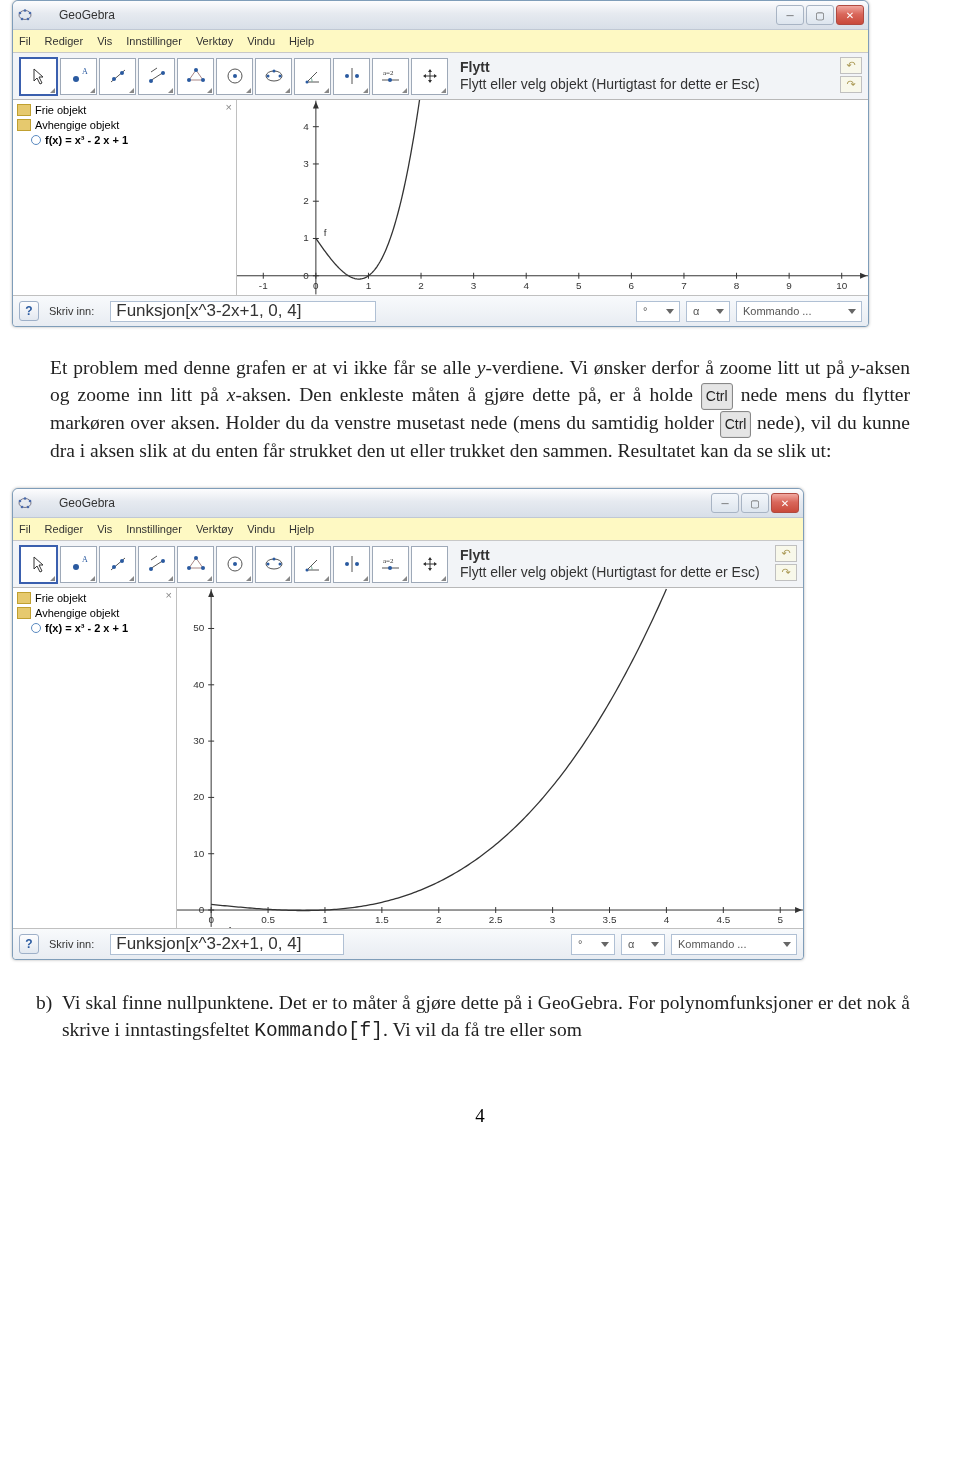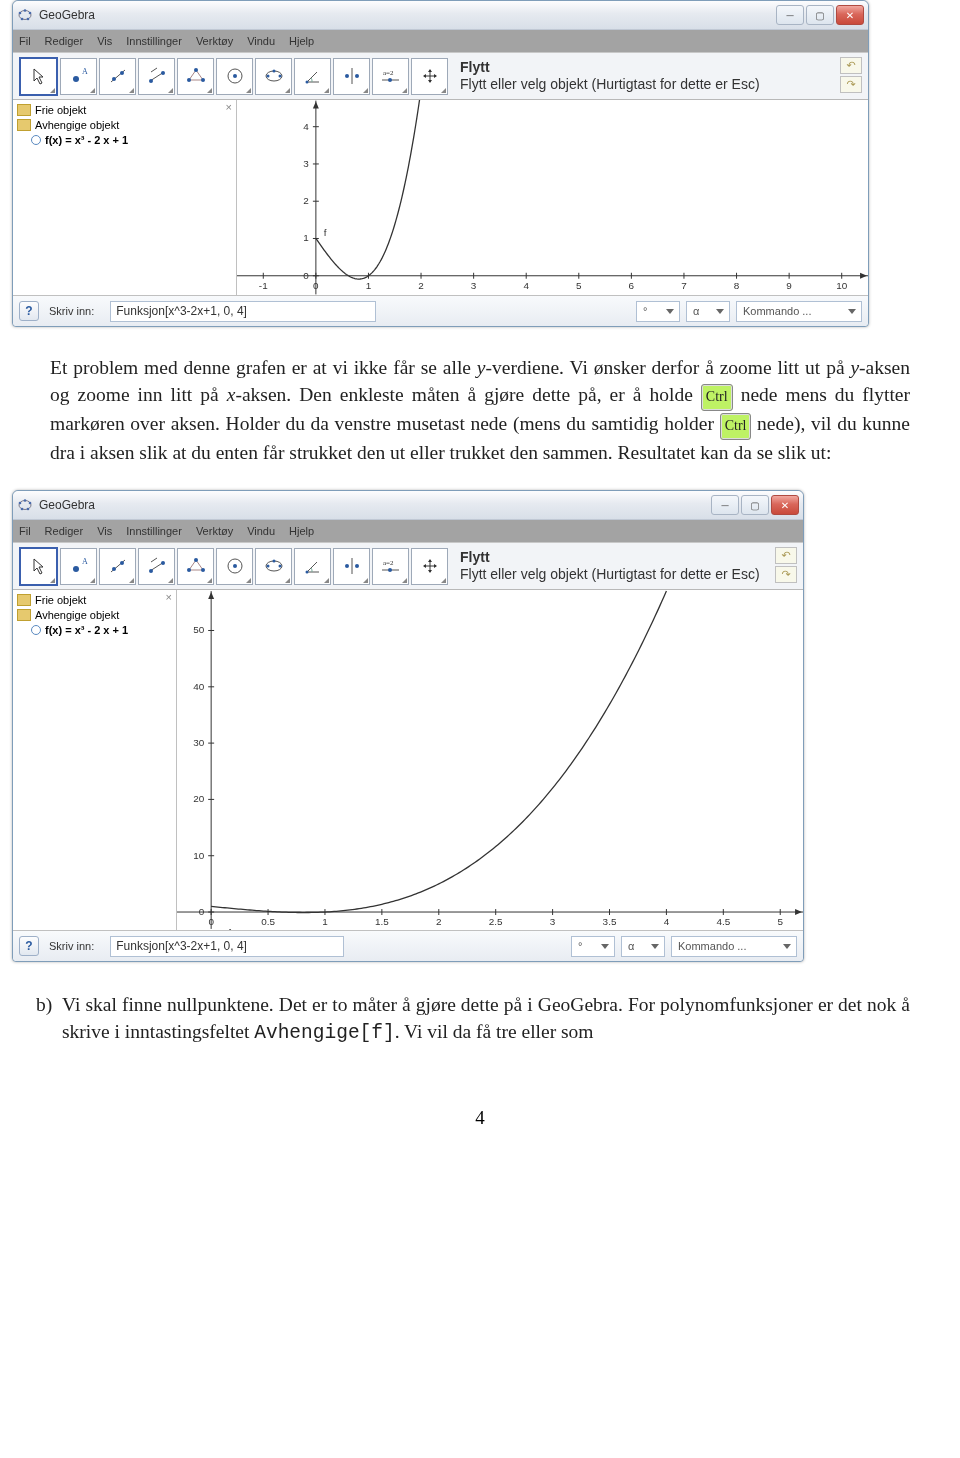--- a/index.html
+++ b/index.html
@@ -29,40 +29,41 @@
   }
   .titlebar .logo {
     width: 16px; height: 16px; margin-right: 6px;
     display: flex; align-items: center; justify-content: center;
   }
   .titlebar .title {
     font-family: "Segoe UI", Tahoma, sans-serif;
     font-size: 12px;
     color: #333;
     flex: 1;
+    margin-left: 20px;
   }
   .winbtns { display: flex; gap: 2px; }
   .winbtn {
     width: 26px; height: 18px;
     border: 1px solid #a8b4c4;
     border-radius: 3px;
     background: linear-gradient(to bottom, #f4f7fb, #dde5ee);
     font-family: Tahoma, sans-serif;
     font-size: 10px;
     display: flex; align-items: center; justify-content: center;
     color: #555;
   }
   .winbtn.close {
     background: linear-gradient(to bottom, #f1a8a0, #d9675b 45%, #c94a3b);
     border-color: #b04a40;
     color: #fff;
   }
   .menubar {
     height: 22px;
-    background: #a3a3a3;
+    background: #fef9c3;
     border-bottom: 1px solid #c8c8c8;
     display: flex;
     align-items: center;
     padding-left: 6px;
     font-family: Tahoma, Arial, sans-serif;
     font-size: 11px;
     color: #333;
   }
   .menubar span { margin-right: 14px; }
   .toolbar {
@@ -153,21 +154,21 @@
     margin-right: 10px;
   }
   .inputlabel { margin-right: 16px; }
   .inputbox {
     flex: 1;
     height: 19px;
     border: 1px solid #b0c0d4;
     background: #fff;
     padding: 0 5px;
     font-family: Tahoma, sans-serif;
-    font-size: 12px;
+    font-size: 17px;
     color: #333;
     display:flex; align-items:center;
     max-width: 480px;
   }
   .dropdown {
     height: 19px;
     border: 1px solid #b0c0d4;
     background: #fff;
     padding: 0 18px 0 6px;
     margin-left: 6px;
@@ -192,24 +193,24 @@
     color: #222;
     margin: 28px 50px 24px 50px;
     text-align: justify;
   }
   .ital { font-style: italic; }
   .keycap {
     display: inline-block;
     border: 1px solid #888;
     border-radius: 3px;
     padding: 4px 4px;
-    font-family: Liberation Serif, serif;
+    font-family: Liberation Sans, sans-serif;
     font-size: 14px;
     box-shadow: inset 0 0 0 1px #ddd;
-    background: #bef264;
+    background: #e5e5e5;
     line-height: 1.2;
   }
   .mono { font-family: "Courier New", monospace; }
   .listitem {
     font-family: "Minion Pro", "Times New Roman", serif;
     font-size: 19.5px;
     line-height: 1.38;
     color: #222;
     margin: 30px 50px 10px 36px;
     text-align: justify;
@@ -622,17 +623,17 @@
     <div style="flex:1"></div>
     <div class="dropdown" style="width:18px;">°</div>
     <div class="dropdown" style="width:18px;">α</div>
     <div class="dropdown" style="width:100px;">Kommando ...</div>
   </div>
 </div>
 
 <div class="listitem">
   <div class="marker">b)</div>
   <div>
-    <span>Vi skal finne nullpunktene. Det er to måter å gjøre dette på i GeoGebra. For polynomfunksjoner er det nok å skrive i inntastingsfeltet </span><span class="mono">Avhengige[f]</span><span>. Vi vil da få tre eller som</span>
+    <span>Vi skal finne nullpunktene. Det er to måter å gjøre dette på i GeoGebra. For polynomfunksjoner er det nok å skrive i inntastingsfeltet </span><span class="mono">Kommando[f]</span><span>. Vi vil da få tre eller som</span>
   </div>
 </div>
 
 <div class="pagenum">4</div>
 
 </body></html>

